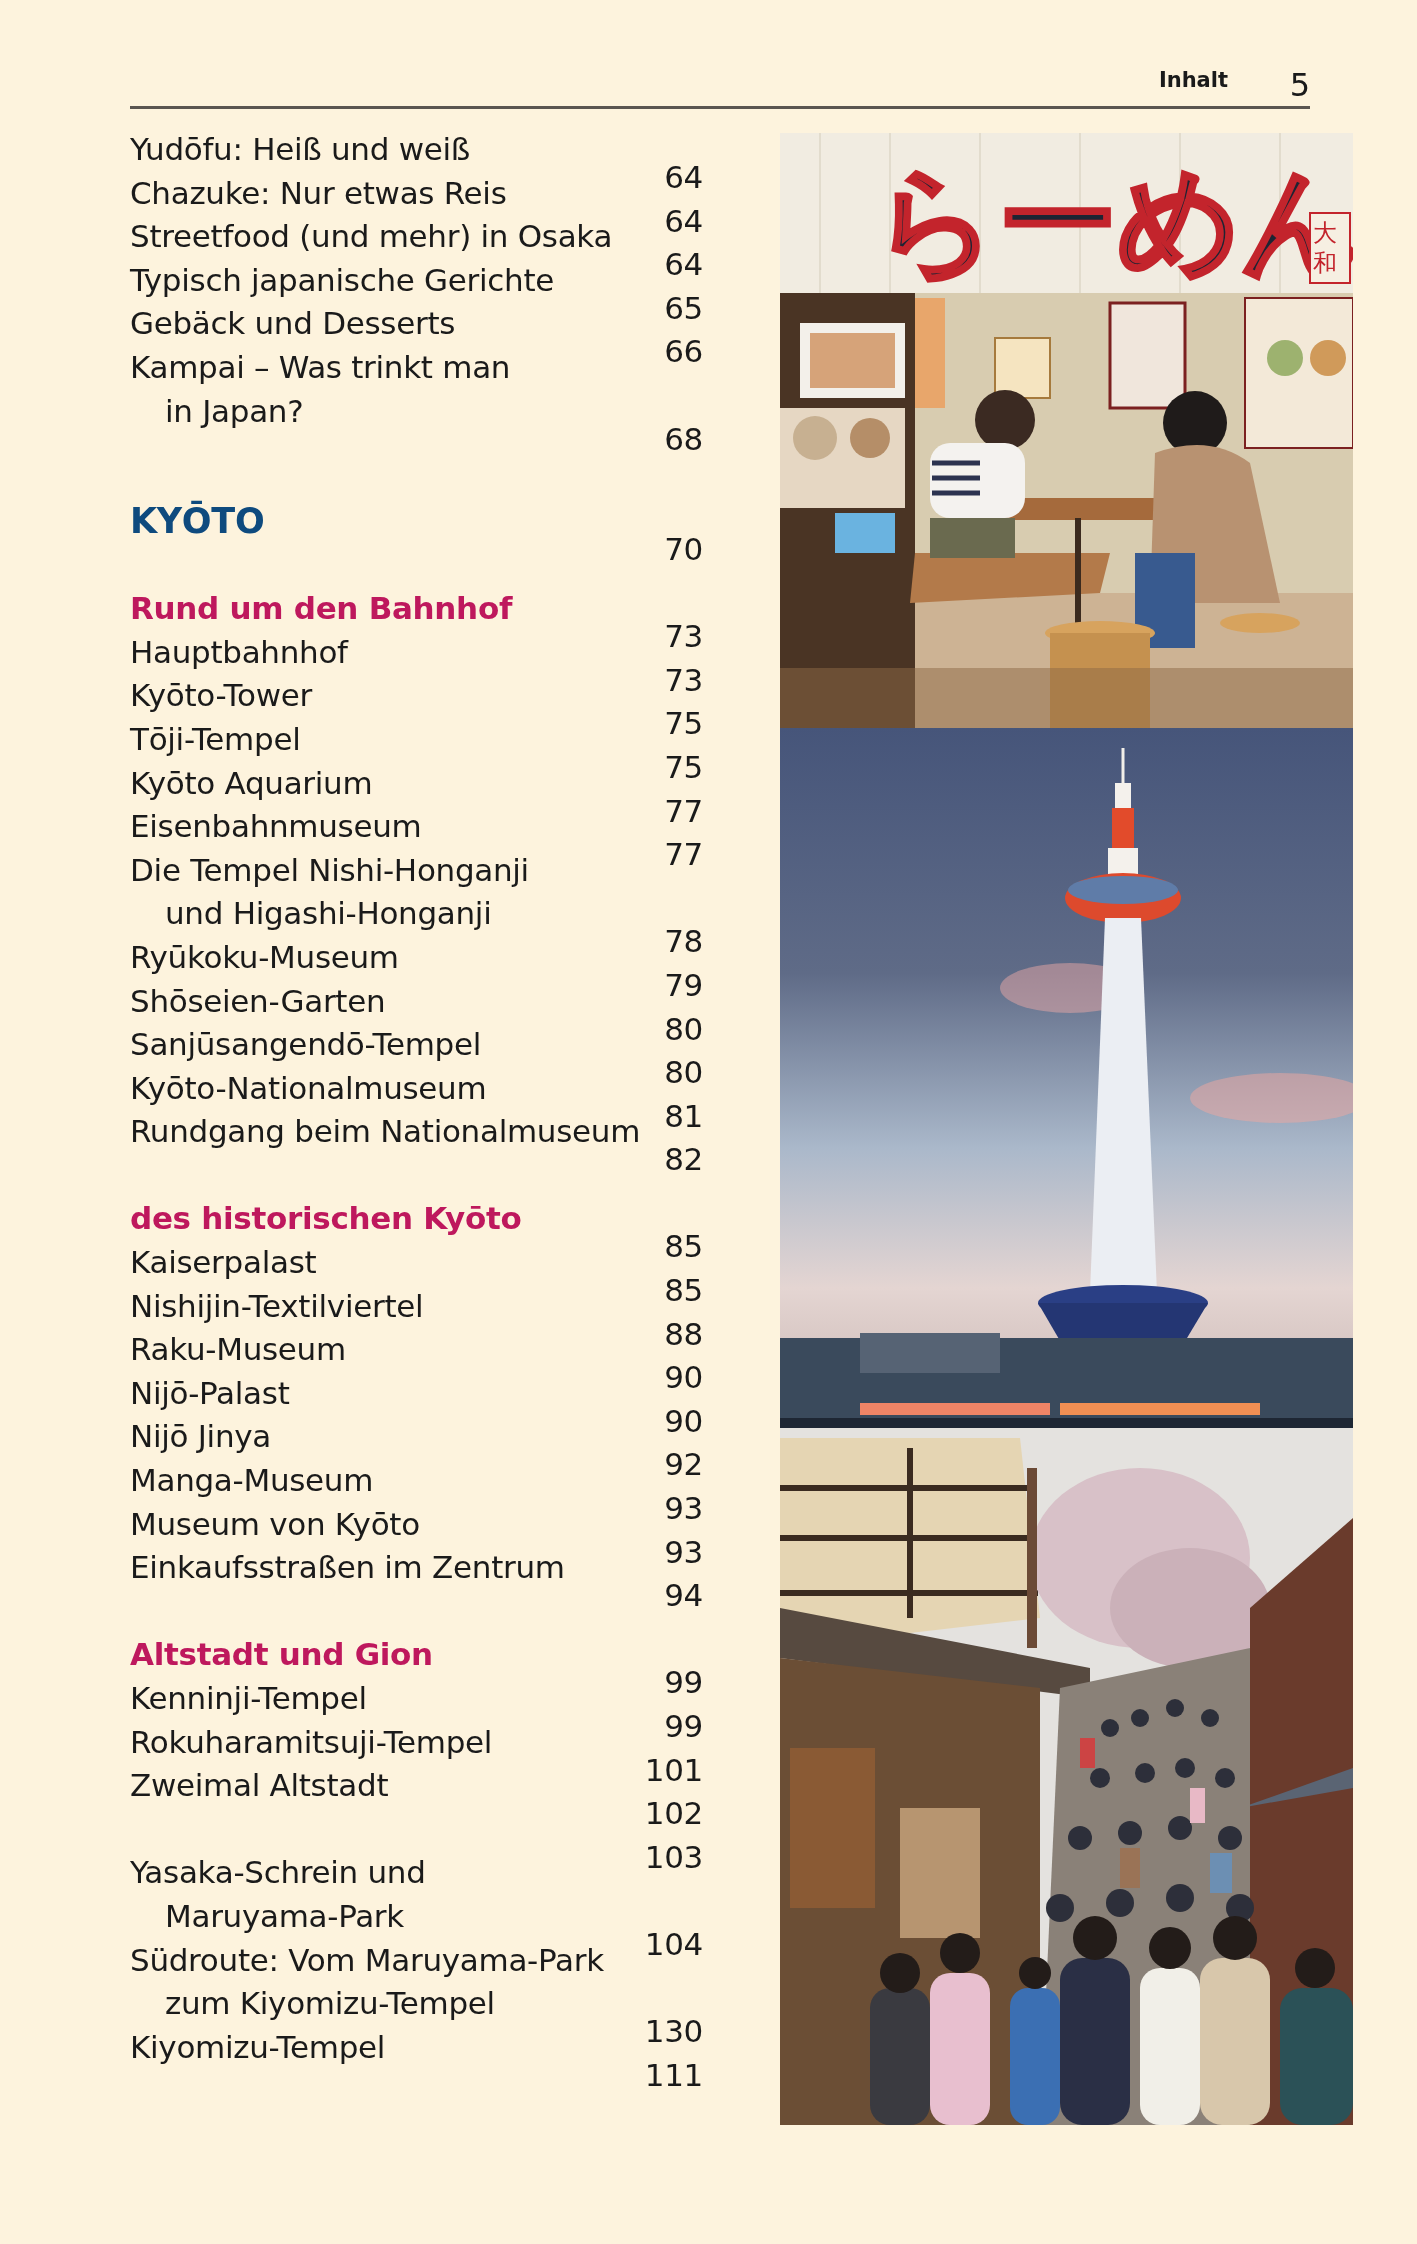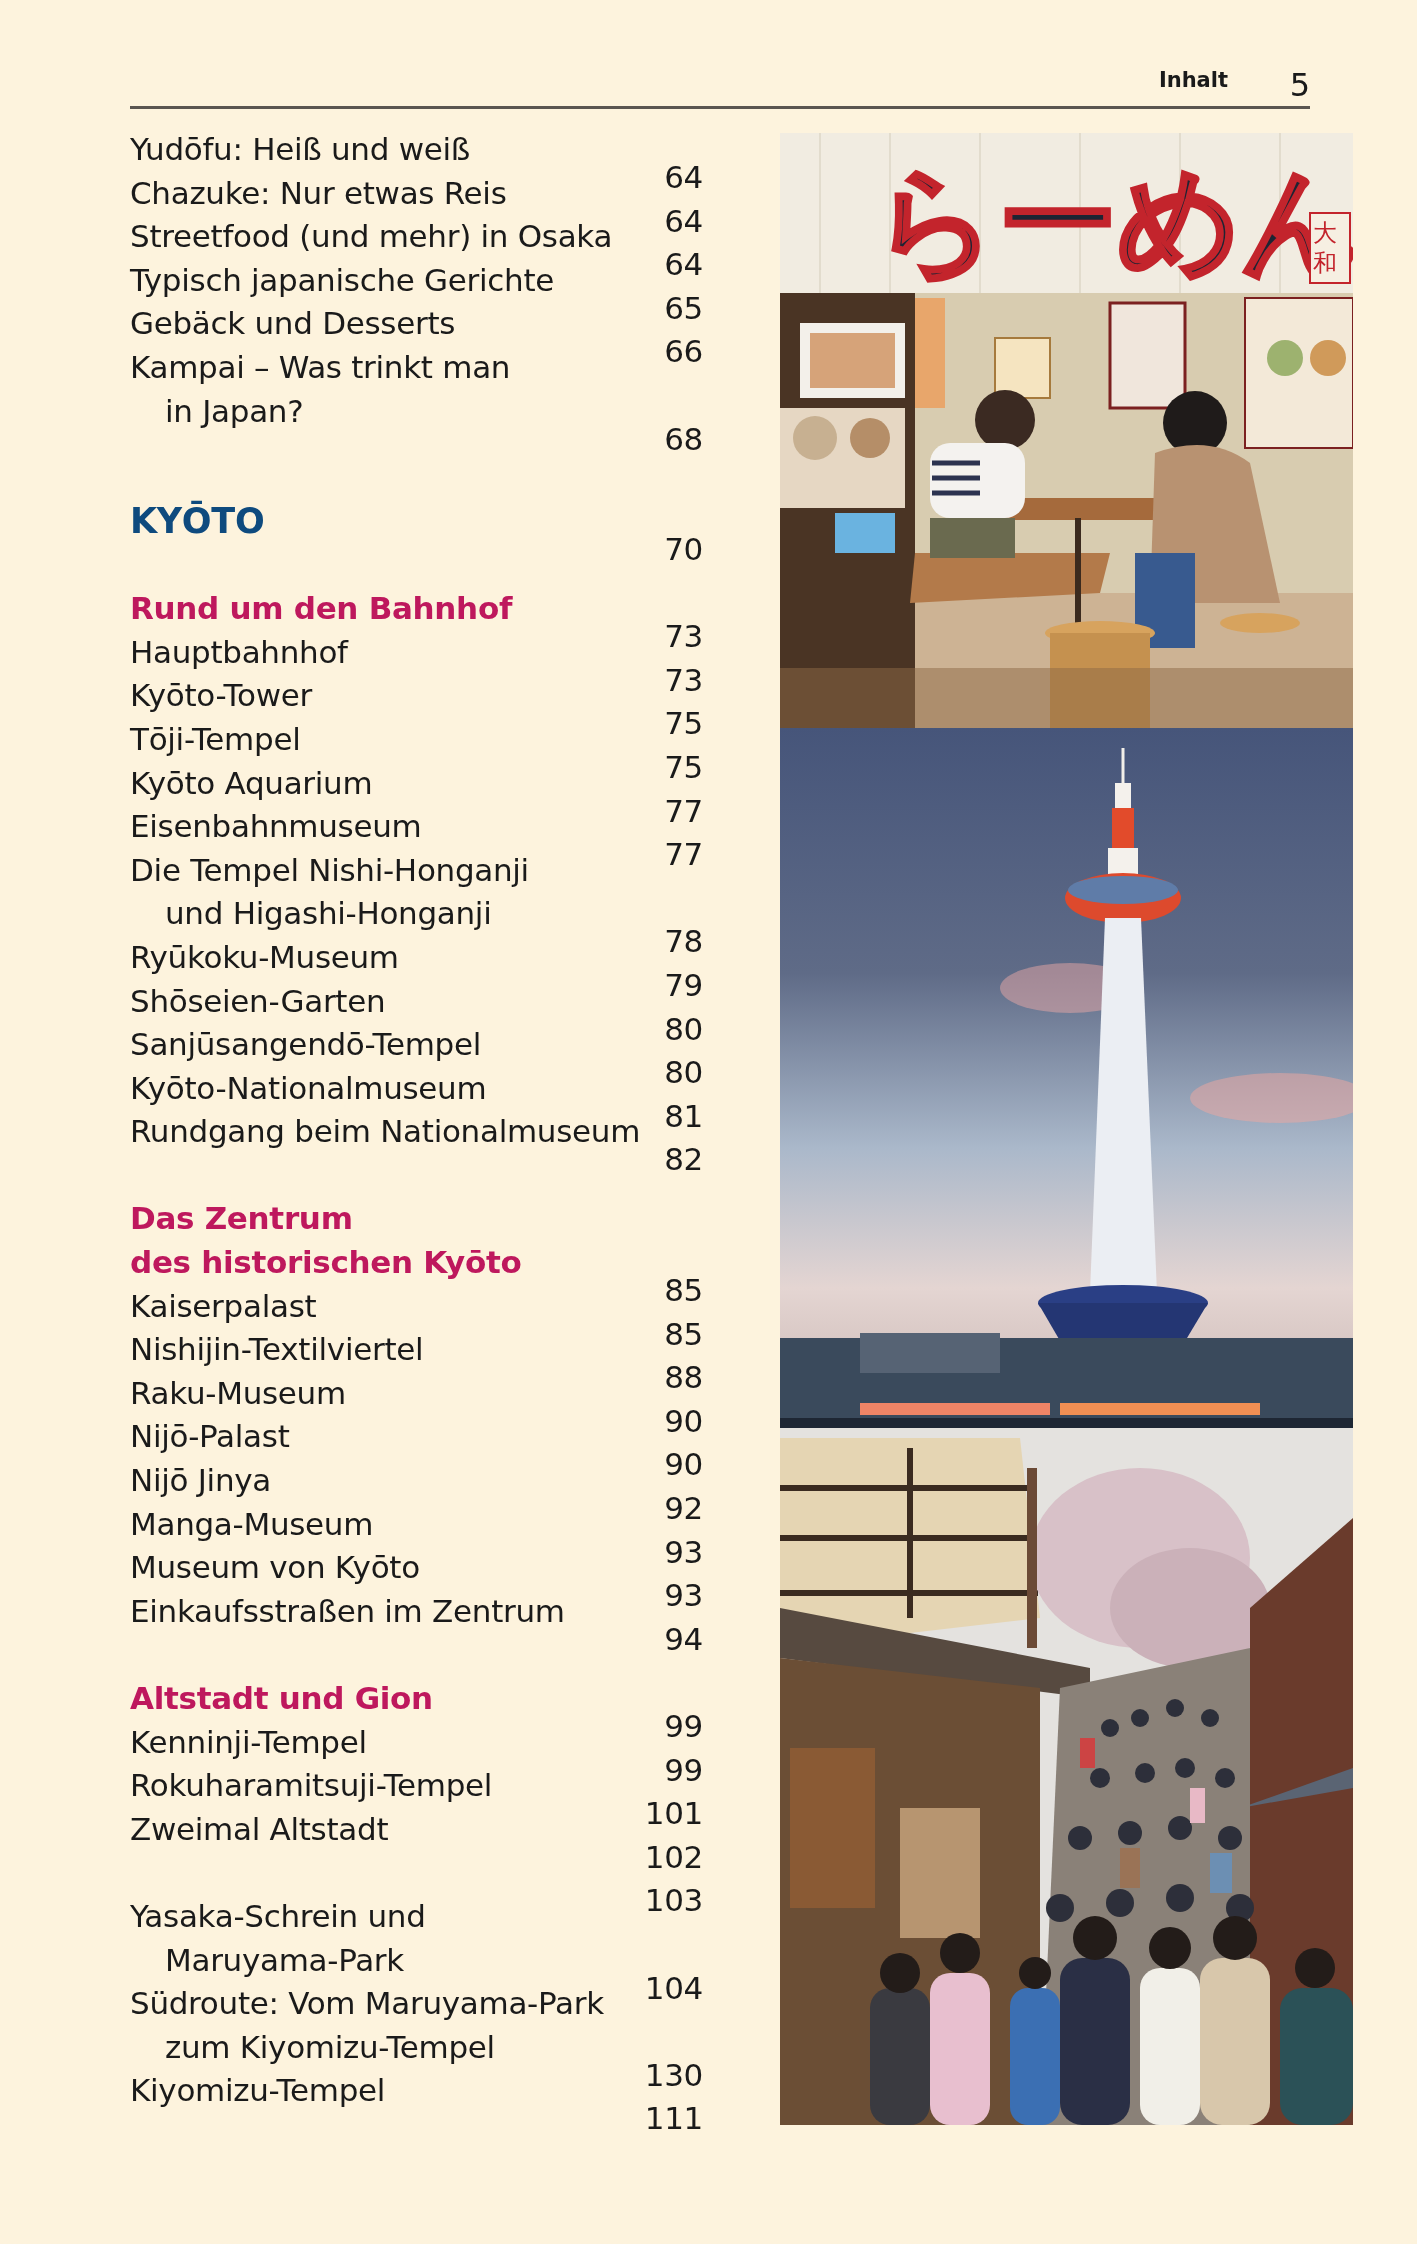--- a/index.html
+++ b/index.html
@@ -115,23 +115,20 @@
       <span class="t">Kyōto-Nationalmuseum</span>
       <span class="p">81</span>
     </div>
   <div class="row">
       <span class="t">Rundgang beim Nationalmuseum</span>
       <span class="p">82</span>
     </div>
 
   <div class="gap"></div>
   <div class="row red">
-      <span class="t">Das Zentrum</span>
-    </div>
-  <div class="row red">
       <span class="t">des historischen Kyōto</span>
       <span class="p">85</span>
     </div>
   <div class="row">
       <span class="t">Kaiserpalast</span>
       <span class="p">85</span>
     </div>
   <div class="row">
       <span class="t">Nishijin-Textilviertel</span>
       <span class="p">88</span>

